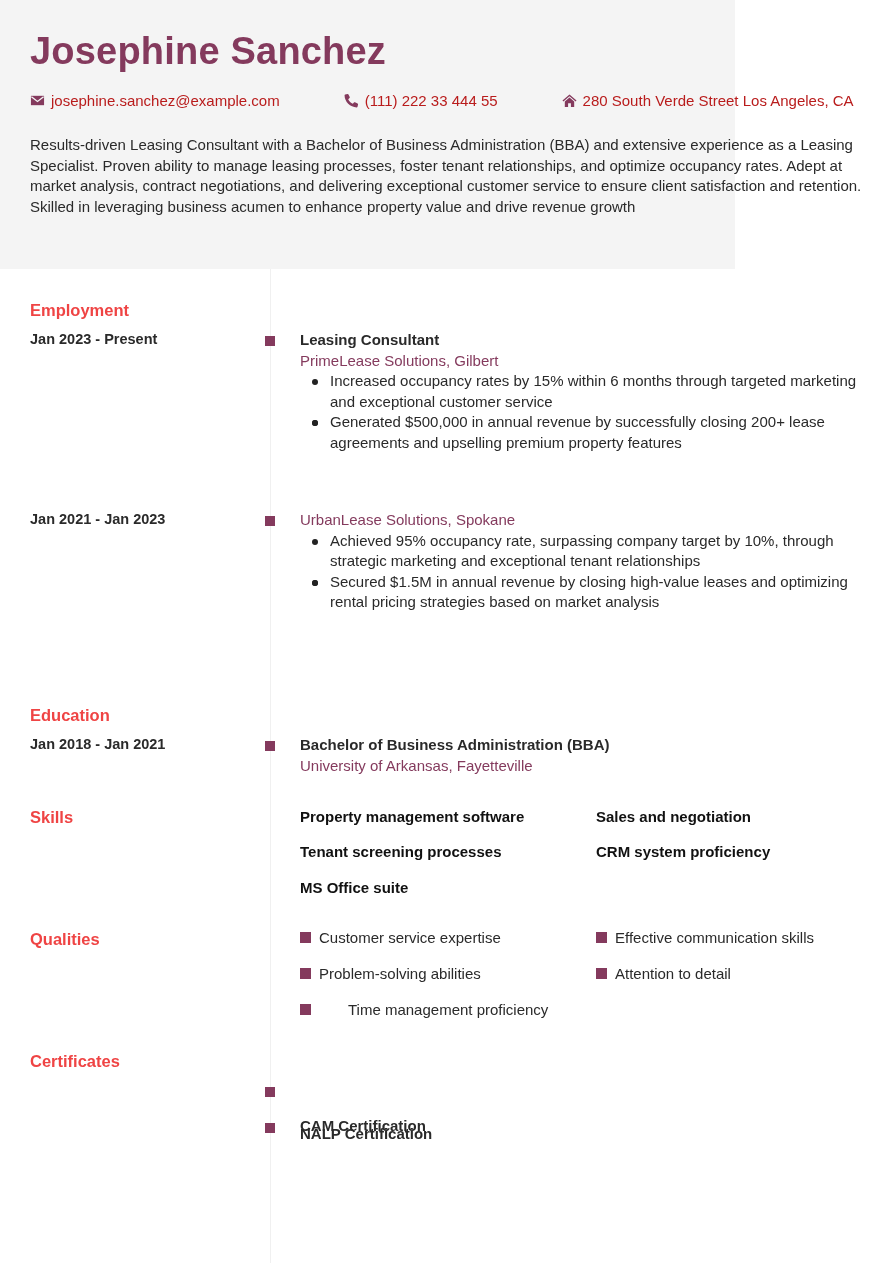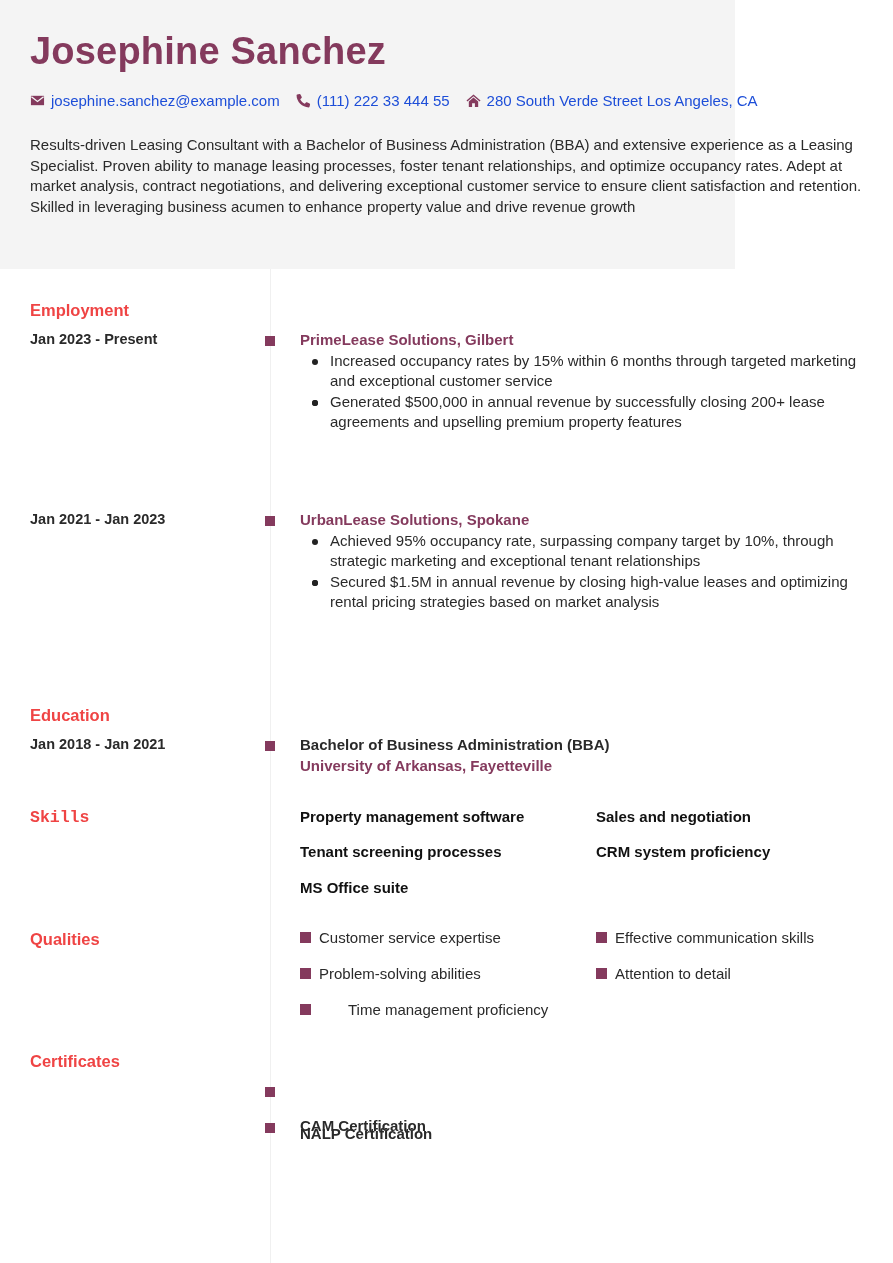--- a/index.html
+++ b/index.html
@@ -1,34 +1,34 @@
 <!DOCTYPE html>
 <html><head>
 <meta charset="utf-8">
 <style>
   * { box-sizing: border-box; margin: 0; padding: 0; }
   html, body { width: 893px; height: 1263px; background: #ffffff; overflow: hidden; }
   body { font-family: "Liberation Sans", "DejaVu Sans", sans-serif; color: #222222; position: relative; }
 
   .header { position: absolute; left: 0; top: 0; width: 735px; height: 269px; background: #f4f4f4; }
   .name { position: absolute; left: 30px; top: 30px; font-size: 38px; font-weight: bold; color: #843a5d; letter-spacing: 0.2px; }
-  .contact { position: absolute; left: 30px; top: 92px; display: flex; align-items: center; font-size: 15px; color: #1d4ed8; white-space: nowrap; }
+  .contact { position: absolute; left: 30px; top: 92px; display: flex; align-items: center; font-size: 15px; color: #b91c1c; white-space: nowrap; gap: 48px; }
   .contact .item { display: flex; align-items: center; margin-right: 16px; }
   .contact .ic { width: 15px; height: 15px; margin-right: 6px; display: inline-block; }
   .contact .ic svg { width: 15px; height: 15px; display: block; }
   .summary { position: absolute; left: 30px; top: 135px; width: 840px; font-size: 15px; line-height: 20.6px; color: #2a2a2a; }
 
   .divider { position: absolute; left: 270px; top: 269px; width: 1px; height: 994px; background: #f0f0f0; }
 
   .section-title { position: absolute; left: 30px; font-size: 16.5px; font-weight: bold; color: #ef4444; }
   .date { position: absolute; left: 30px; font-size: 14.5px; font-weight: bold; color: #2a2a2a; }
   .marker { position: absolute; left: 265px; width: 10px; height: 10px; background: #843a5d; }
   .entry { position: absolute; left: 300px; width: 560px; }
   .entry .title { font-size: 15px; font-weight: bold; color: #2a2a2a; line-height: 20.5px; }
-  .entry .org { font-size: 15px; font-weight: bold; color: #843a5d; line-height: 20.5px; }
+  .entry .org { font-size: 15px; font-weight: normal; color: #843a5d; line-height: 20.5px; }
   .entry ul { list-style: none; margin-top: 0; }
   .entry li { position: relative; padding-left: 30px; font-size: 15px; line-height: 20.6px; color: #2a2a2a; }
   .entry li .dot { position: absolute; left: 12px; top: 8px; width: 6px; height: 6px; border-radius: 50%; background: #222; }
 
   .grid-item { position: absolute; font-size: 15px; color: #111; }
   .skill { font-weight: bold; }
   .quality { display: flex; align-items: center; color: #2a2a2a; }
   .quality .sq { width: 11px; height: 11px; background: #843a5d; margin-right: 8px; display: inline-block; }
   .cert { position: absolute; left: 300px; font-size: 15px; font-weight: bold; color: #2a2a2a; }
 </style>
@@ -68,20 +68,21 @@
   <div class="summary">Results-driven Leasing Consultant with a Bachelor of Business Administration (BBA) and extensive experience as a Leasing Specialist. Proven ability to manage leasing processes, foster tenant relationships, and optimize occupancy rates. Adept at market analysis, contract negotiations, and delivering exceptional customer service to ensure client satisfaction and retention. Skilled in leveraging business acumen to enhance property value and drive revenue growth</div>
 </div>
 
 <div class="divider"></div>
 
 <div class="section-title" style="top:301px;">Employment</div>
 
 <div class="date" style="top:331px;">Jan 2023 - Present</div>
 <div class="marker" style="top:336px;"></div>
 <div class="entry" style="top:330px;">
+  <div class="title">Leasing Consultant</div>
   <div class="org">PrimeLease Solutions, Gilbert</div>
   <ul>
     <li><span class="dot"></span><span>Increased occupancy rates by 15% within 6 months through targeted marketing and exceptional customer service</span></li>
     <li><span class="dot"></span></li>
     <li><span class="dot"></span><span>Generated $500,000 in annual revenue by successfully closing 200+ lease agreements and upselling premium property features</span></li>
   </ul>
 </div>
 
 <div class="date" style="top:511px;">Jan 2021 - Jan 2023</div>
 <div class="marker" style="top:516px;"></div>
@@ -95,21 +96,21 @@
 </div>
 
 <div class="section-title" style="top:706px;">Education</div>
 <div class="date" style="top:736px;">Jan 2018 - Jan 2021</div>
 <div class="marker" style="top:741px;"></div>
 <div class="entry" style="top:735px;">
   <div class="title">Bachelor of Business Administration (BBA)</div>
   <div class="org">University of Arkansas, Fayetteville</div>
 </div>
 
-<div class="section-title" style="top:808px;font-family:Liberation Mono, monospace;">Skills</div>
+<div class="section-title" style="top:808px;">Skills</div>
 <div class="grid-item skill" style="left:300px; top:808px;">Property management software</div>
 <div class="grid-item skill" style="left:596px; top:808px;">Sales and negotiation</div>
 <div class="grid-item skill" style="left:300px; top:843px;">Tenant screening processes</div>
 <div class="grid-item skill" style="left:596px; top:843px;">CRM system proficiency</div>
 <div class="grid-item skill" style="left:300px; top:879px;">MS Office suite</div>
 
 <div class="section-title" style="top:930px;">Qualities</div>
 <div class="grid-item quality" style="left:300px; top:929px;">
     <span class="sq"></span>
     <span>Customer service expertise</span>

